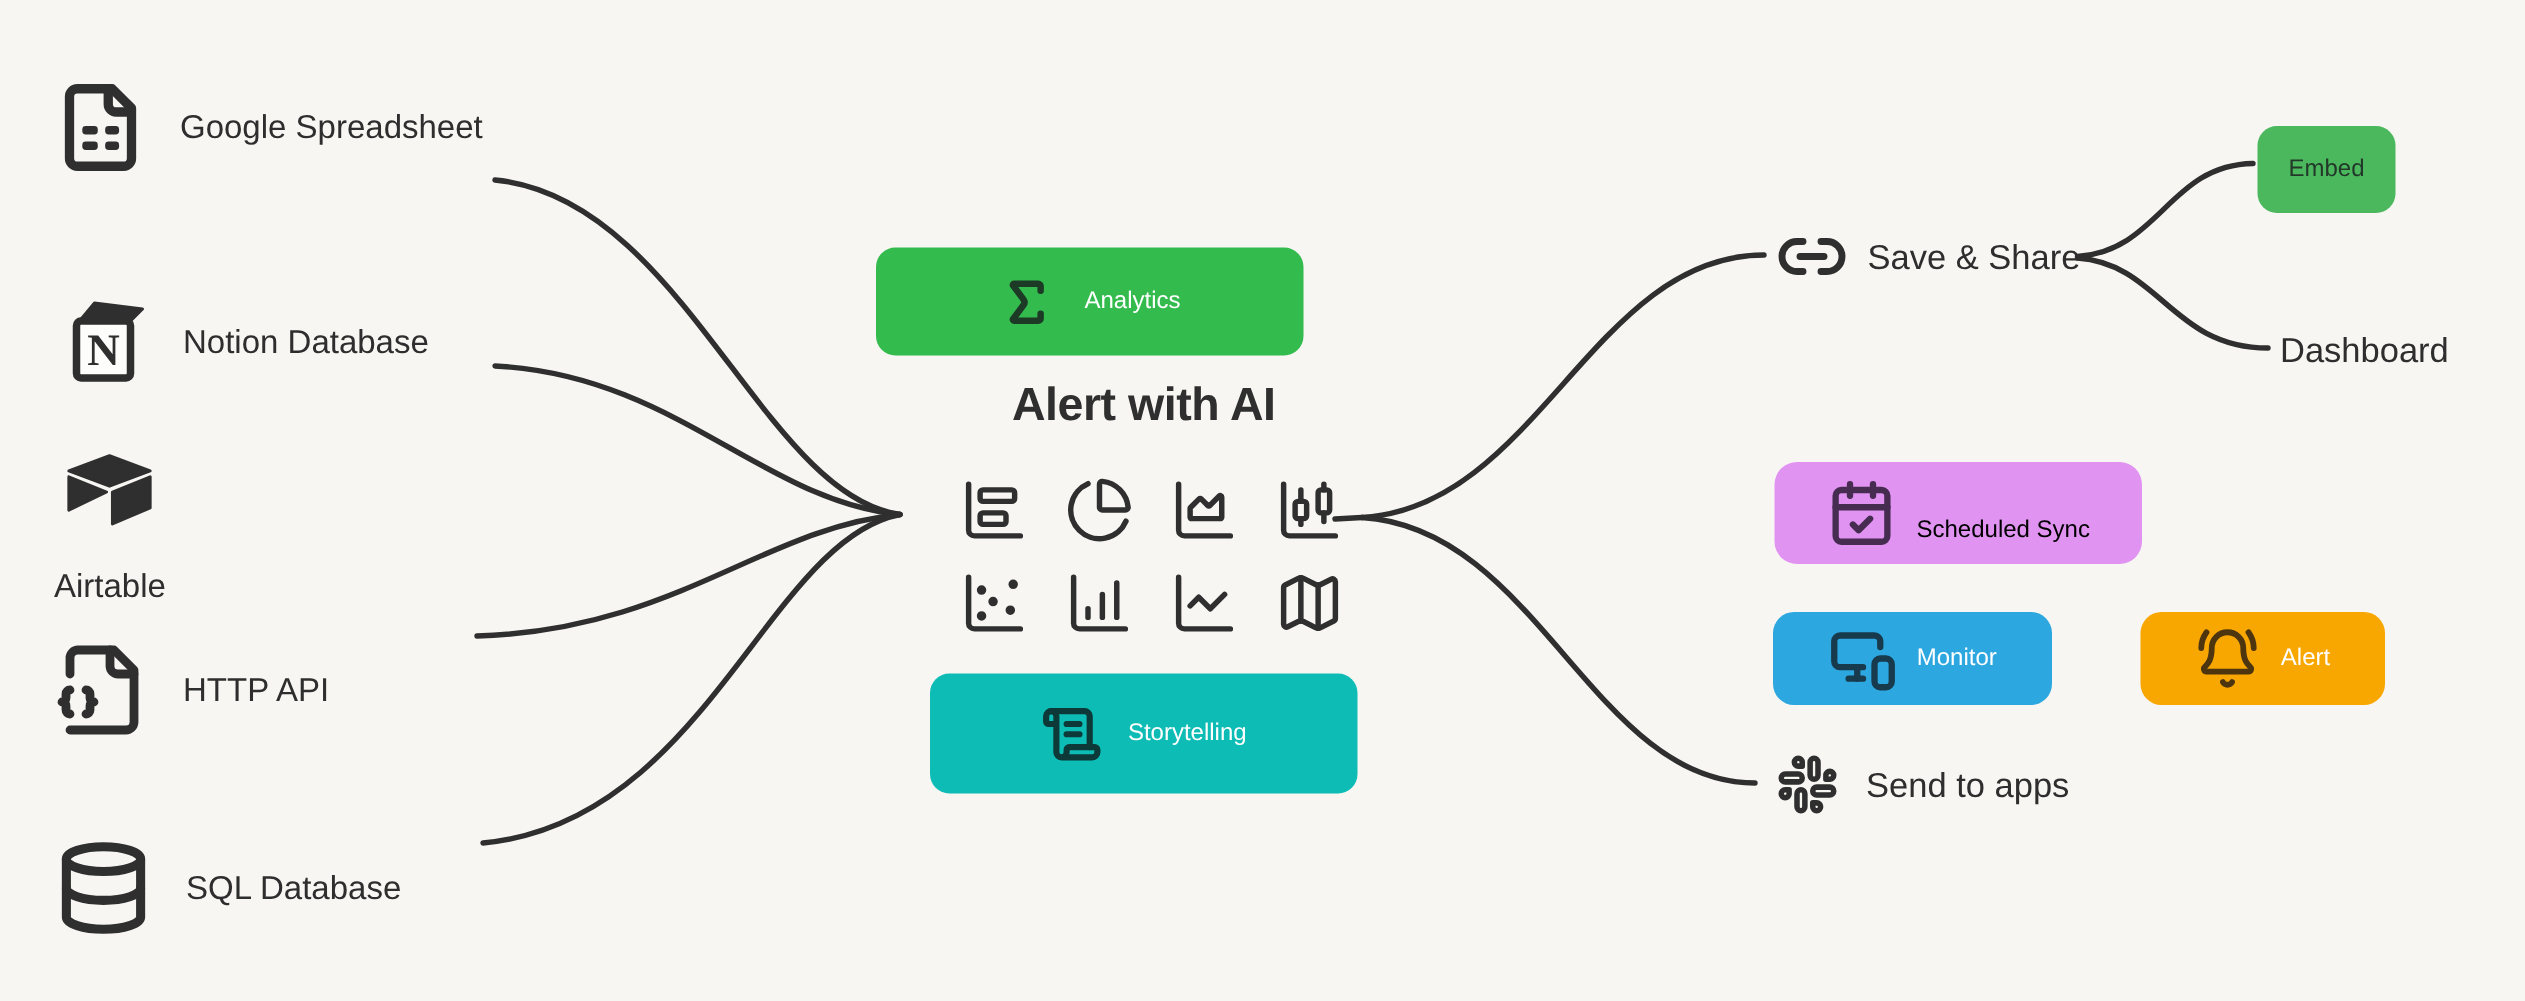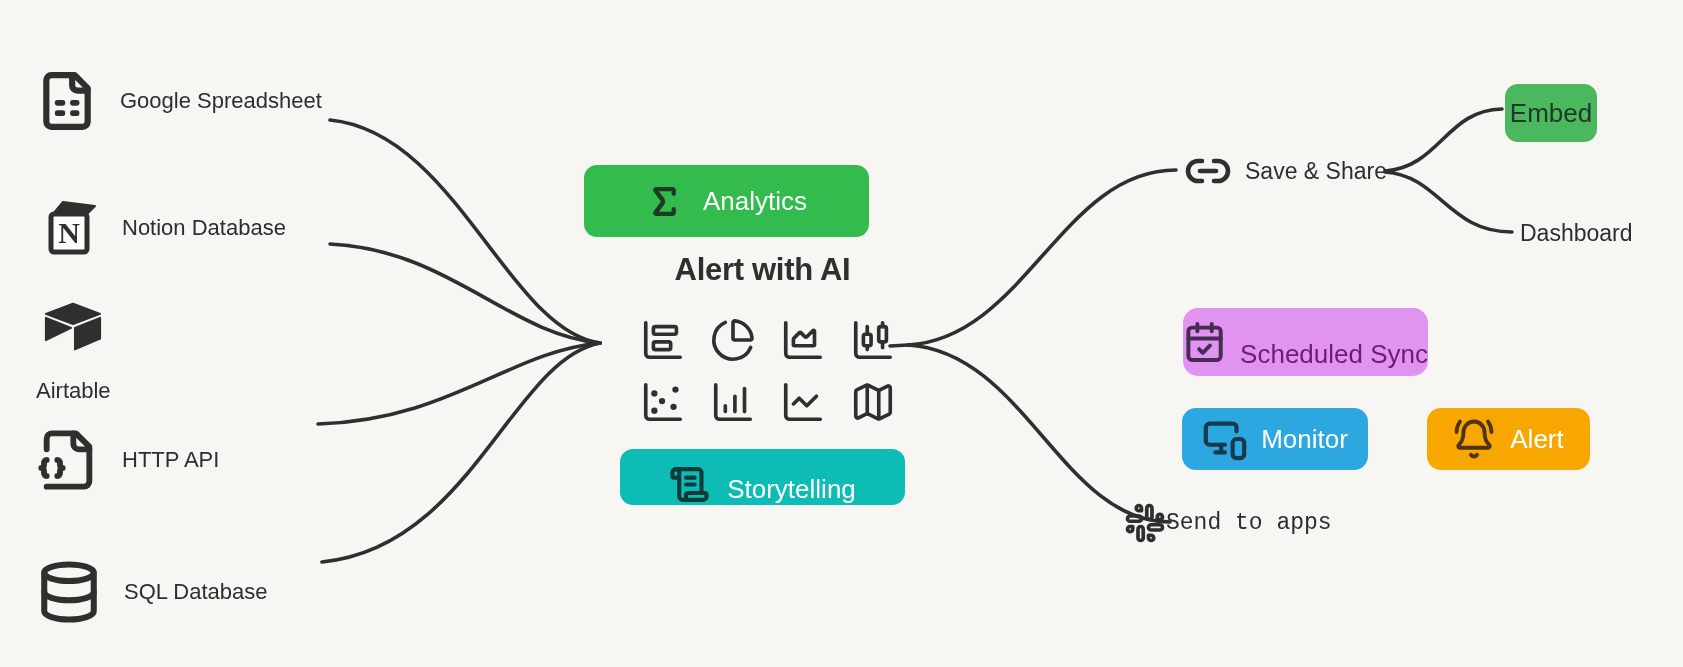--- a/index.html
+++ b/index.html
@@ -11,68 +11,68 @@
   body{font-family:"Liberation Sans",sans-serif;background:var(--bg,#f7f6f3);}
   .canvas{position:relative;width:1683px;height:667px;background:var(--bg,#f7f6f3);overflow:hidden;}
   .connectors{position:absolute;left:0;top:0;width:1683px;height:667px;}
   .connectors path{fill:none;stroke:var(--line,#2f2f2f);stroke-width:3.6;stroke-linecap:round;}
 
   .src-row{position:absolute;left:36px;display:flex;align-items:center;gap:22px;color:var(--ink,#2e2e2e);}
   .src-label{font-size:22px;white-space:nowrap;}
   .icon{display:block;color:#2f2f2f;}
 
   .badge{position:absolute;display:flex;align-items:center;justify-content:center;border-radius:13px;}
-  .badge .b-label{font-size:26px;white-space:nowrap;}
+  .badge .b-label{font-size:16px;white-space:nowrap;}
   .badge-analytics{left:584px;top:165px;width:285px;height:72px;background:var(--analytics-green,#33bb4e);gap:20px;}
   .badge-analytics .b-label{color:#ffffff;}
   .badge-analytics .icon{color:#1c3a26;}
-  .badge-storytelling{left:620px;top:449px;width:285px;height:56px;background:var(--storytelling-teal,#0cbcb5);gap:17px;align-items:flex-end;}
+  .badge-storytelling{left:620px;top:449px;width:285px;height:80px;background:var(--storytelling-teal,#0cbcb5);gap:17px;}
   .badge-storytelling .b-label{color:#ffffff;}
   .badge-storytelling .icon{color:#0d3938;}
   .badge-embed{left:1505px;top:84px;width:92px;height:58px;background:var(--embed-green,#4cb85e);}
   .badge-embed .b-label{color:#223829;}
   .badge-sync{left:1183px;top:308px;width:245px;height:68px;background:var(--sync-purple,#e193f1);gap:14px;border-radius:15px;}
-  .badge-sync .b-label{color:#701a75;margin-top:24px;}
+  .badge-sync .b-label{color:#000000;margin-top:24px;}
   .badge-sync .icon{color:#472c52;}
   .badge-monitor{left:1182px;top:408px;width:186px;height:62px;background:var(--monitor-blue,#2da7e0);gap:13px;border-radius:14px;}
   .badge-monitor .b-label{color:#ffffff;}
   .badge-monitor .icon{color:#173b4d;}
   .badge-alert{left:1427px;top:408px;width:163px;height:62px;background:var(--alert-orange,#f7a700);gap:15px;border-radius:14px;}
   .badge-alert .b-label{color:#ffffff;text-align:center;}
   .badge-alert .icon{color:#4d3510;}
 
   .center-title{position:absolute;left:620px;top:252px;width:285px;text-align:center;
     font-size:31px;font-weight:700;color:#2f2f2f;letter-spacing:-0.3px;}
   .chart-grid{position:absolute;left:640px;top:317px;display:grid;
     grid-template-columns:repeat(4,46px);grid-auto-rows:46px;column-gap:24px;row-gap:16px;}
 
   .node{position:absolute;display:flex;align-items:center;color:var(--ink,#2e2e2e);justify-content:center;}
   .node-label{font-size:23px;white-space:nowrap;}
   .node-save-share{left:1184px;top:146px;height:50px;gap:13px;}
-  .node-send-apps{left:1124px;top:501px;height:44px;font-family:Liberation Mono, monospace;}
+  .node-send-apps{left:1184px;top:501px;height:44px;gap:18px;}
   .node-dashboard{left:1520px;top:219px;height:28px;}
 </style>
 </head>
 <body>
 
 <div class="canvas">
 
   <svg class="connectors" viewBox="0 0 1683 667">
     <path d="M330,120 C455,132 508,330 600,343"></path>
     <path d="M330,244 C450,250 508,334 600,343"></path>
     <path d="M318,424 C450,420 508,352 600,343"></path>
     <path d="M322,562 C470,548 512,360 600,343"></path>
     <path d="M890,346 L908,345"></path>
     <path d="M908,345 C1025,338 1062,170 1176,170"></path>
     <path d="M908,345 C1025,352 1062,522 1170,522"></path>
     <path d="M1385,171 C1440,167 1446,110 1502,109"></path>
     <path d="M1385,172 C1440,176 1448,232 1512,232"></path>
   </svg>
 
-  <div class="src-row" style="top:70px;">
+  <div class="src-row" style="top:54px;">
     <svg class="icon" width="62" height="62" viewBox="0 0 24 24" fill="none" stroke="currentColor" stroke-width="2.4" stroke-linecap="round" stroke-linejoin="round">
       <path d="M15 2H6a2 2 0 0 0-2 2v16a2 2 0 0 0 2 2h12a2 2 0 0 0 2-2V7Z"></path>
       <path d="M14 2v4a2 2 0 0 0 2 2h4"></path>
       <rect x="7.3" y="11.6" width="4" height="2.2" rx="0.9" fill="currentColor" stroke="none"></rect>
       <rect x="13.2" y="11.6" width="3.6" height="2.2" rx="0.9" fill="currentColor" stroke="none"></rect>
       <rect x="7.3" y="15.6" width="4" height="2.2" rx="0.9" fill="currentColor" stroke="none"></rect>
       <rect x="13.2" y="15.6" width="3.6" height="2.2" rx="0.9" fill="currentColor" stroke="none"></rect>
     </svg>
     <span class="src-label">Google Spreadsheet</span>
   </div>

